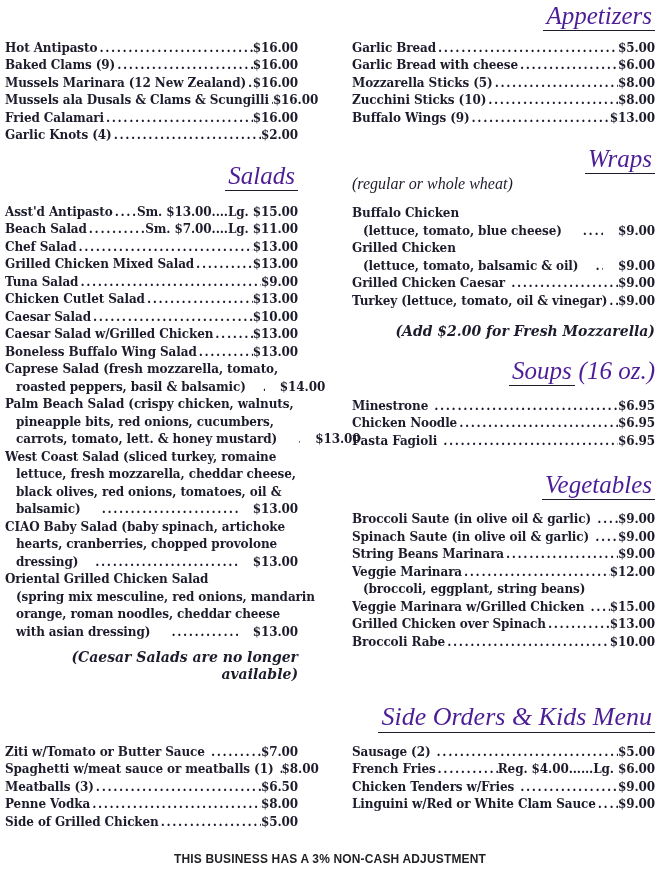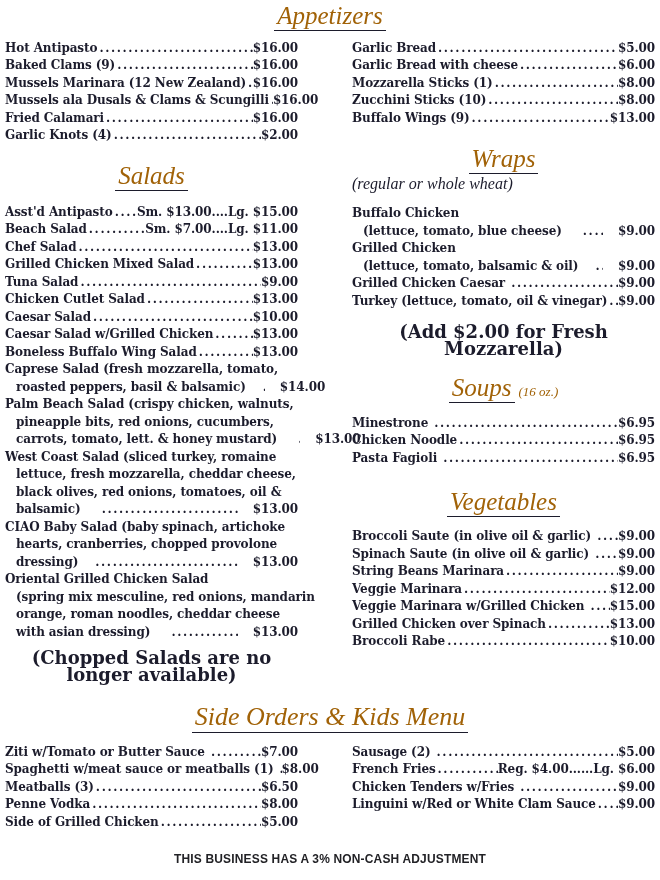--- a/index.html
+++ b/index.html
@@ -8,28 +8,28 @@
     font-family: "DejaVu Serif", serif;
     color: #1c1c2c;
   }
   .page { padding: 2px 5px 0 5px; }
 
   
   .title {
     font-family: "Liberation Serif", serif;
     font-style: italic;
     font-weight: normal;
-    text-align: center;
+    text-align: right;
     font-size: 25px;
     line-height: 1.15;
     margin: 0;
-    color: #a16207;
+    color: #4c1d95;
   }
   .title .u { border-bottom: 1.4px solid #1c1c2c; padding: 0 3px 1px 3px; }
-  .title .suffix { font-size: 13px; margin-left: 4px; font-style: italic; }
+  .title .suffix { font-size: 25px; margin-left: 4px; font-style: italic; }
   .t-app  { margin: 0 0 9px 0; }
   .t-salads { margin: 17px 0 13px 0; }
   .t-wraps { margin: 18px 0 2px 0; }
   .t-soups { margin: 17px 0 12px 0; }
   .t-veg  { margin: 21px 0 11px 0; }
   .t-side { font-size: 26px; margin: 19px 0 12px 0; }
 
   .subtitle {
     font-family: "Liberation Serif", serif;
     font-style: italic;
@@ -51,24 +51,25 @@
   .price-line { display: flex; align-items: baseline; }
   .price-line .txt { flex: 0 0 auto; white-space: pre; }
   .price-line .dots { flex: 1 1 auto; min-width: 0; overflow: hidden; white-space: nowrap; padding: 0 2px; }
   .price-line .dots::after {
     content: "....................................................................................................";
     letter-spacing: 1.6px;
   }
   .price-line .price { flex: 0 0 auto; white-space: nowrap; }
 
   .note {
-    text-align: center;
-    font-size: 18px;
+    text-align: right;
+    font-size: 14px;
     font-weight: 600;
     line-height: 17px;
+    font-style: italic;
   }
   .note-salads { margin-top: 8px; }
   .note-wraps  { margin-top: 13px; }
 
   .footer {
     margin-top: 20px;
     text-align: center;
     font-family: "Liberation Sans", sans-serif;
     font-size: 13px;
     font-weight: 600;
@@ -236,42 +237,42 @@
             <div class="line">Oriental Grilled Chicken Salad</div>
             <div class="line cont">(spring mix mesculine, red onions, mandarin</div>
             <div class="line cont">orange, roman noodles, cheddar cheese</div>
             <div class="price-line cont">
               <span class="txt">with asian dressing) </span>
               <span class="dots"></span>
               <span class="price">$13.00</span>
             </div>
           </div>
         </div>
-      <div class="note note-salads">(Chopped Salads are no longer available)</div>
+      <div class="note note-salads">(Caesar Salads are no longer available)</div>
     </div>
 
     <div class="col">
       <div class="list">
           <div class="menu-item">
             <div class="price-line">
               <span class="txt">Garlic Bread</span>
               <span class="dots"></span>
               <span class="price">$5.00</span>
             </div>
           </div>
           <div class="menu-item">
             <div class="price-line">
               <span class="txt">Garlic Bread with cheese</span>
               <span class="dots"></span>
               <span class="price">$6.00</span>
             </div>
           </div>
           <div class="menu-item">
             <div class="price-line">
-              <span class="txt">Mozzarella Sticks (1)</span>
+              <span class="txt">Mozzarella Sticks (5)</span>
               <span class="dots"></span>
               <span class="price">$8.00</span>
             </div>
           </div>
           <div class="menu-item">
             <div class="price-line">
               <span class="txt">Zucchini Sticks (10)</span>
               <span class="dots"></span>
               <span class="price">$8.00</span>
             </div>
@@ -368,20 +369,21 @@
               <span class="dots"></span>
               <span class="price">$9.00</span>
             </div>
           </div>
           <div class="menu-item">
             <div class="price-line">
               <span class="txt">Veggie Marinara</span>
               <span class="dots"></span>
               <span class="price">$12.00</span>
             </div>
+            <div class="line cont">(broccoli, eggplant, string beans)</div>
           </div>
           <div class="menu-item">
             <div class="price-line">
               <span class="txt">Veggie Marinara w/Grilled Chicken </span>
               <span class="dots"></span>
               <span class="price">$15.00</span>
             </div>
           </div>
           <div class="menu-item">
             <div class="price-line">

